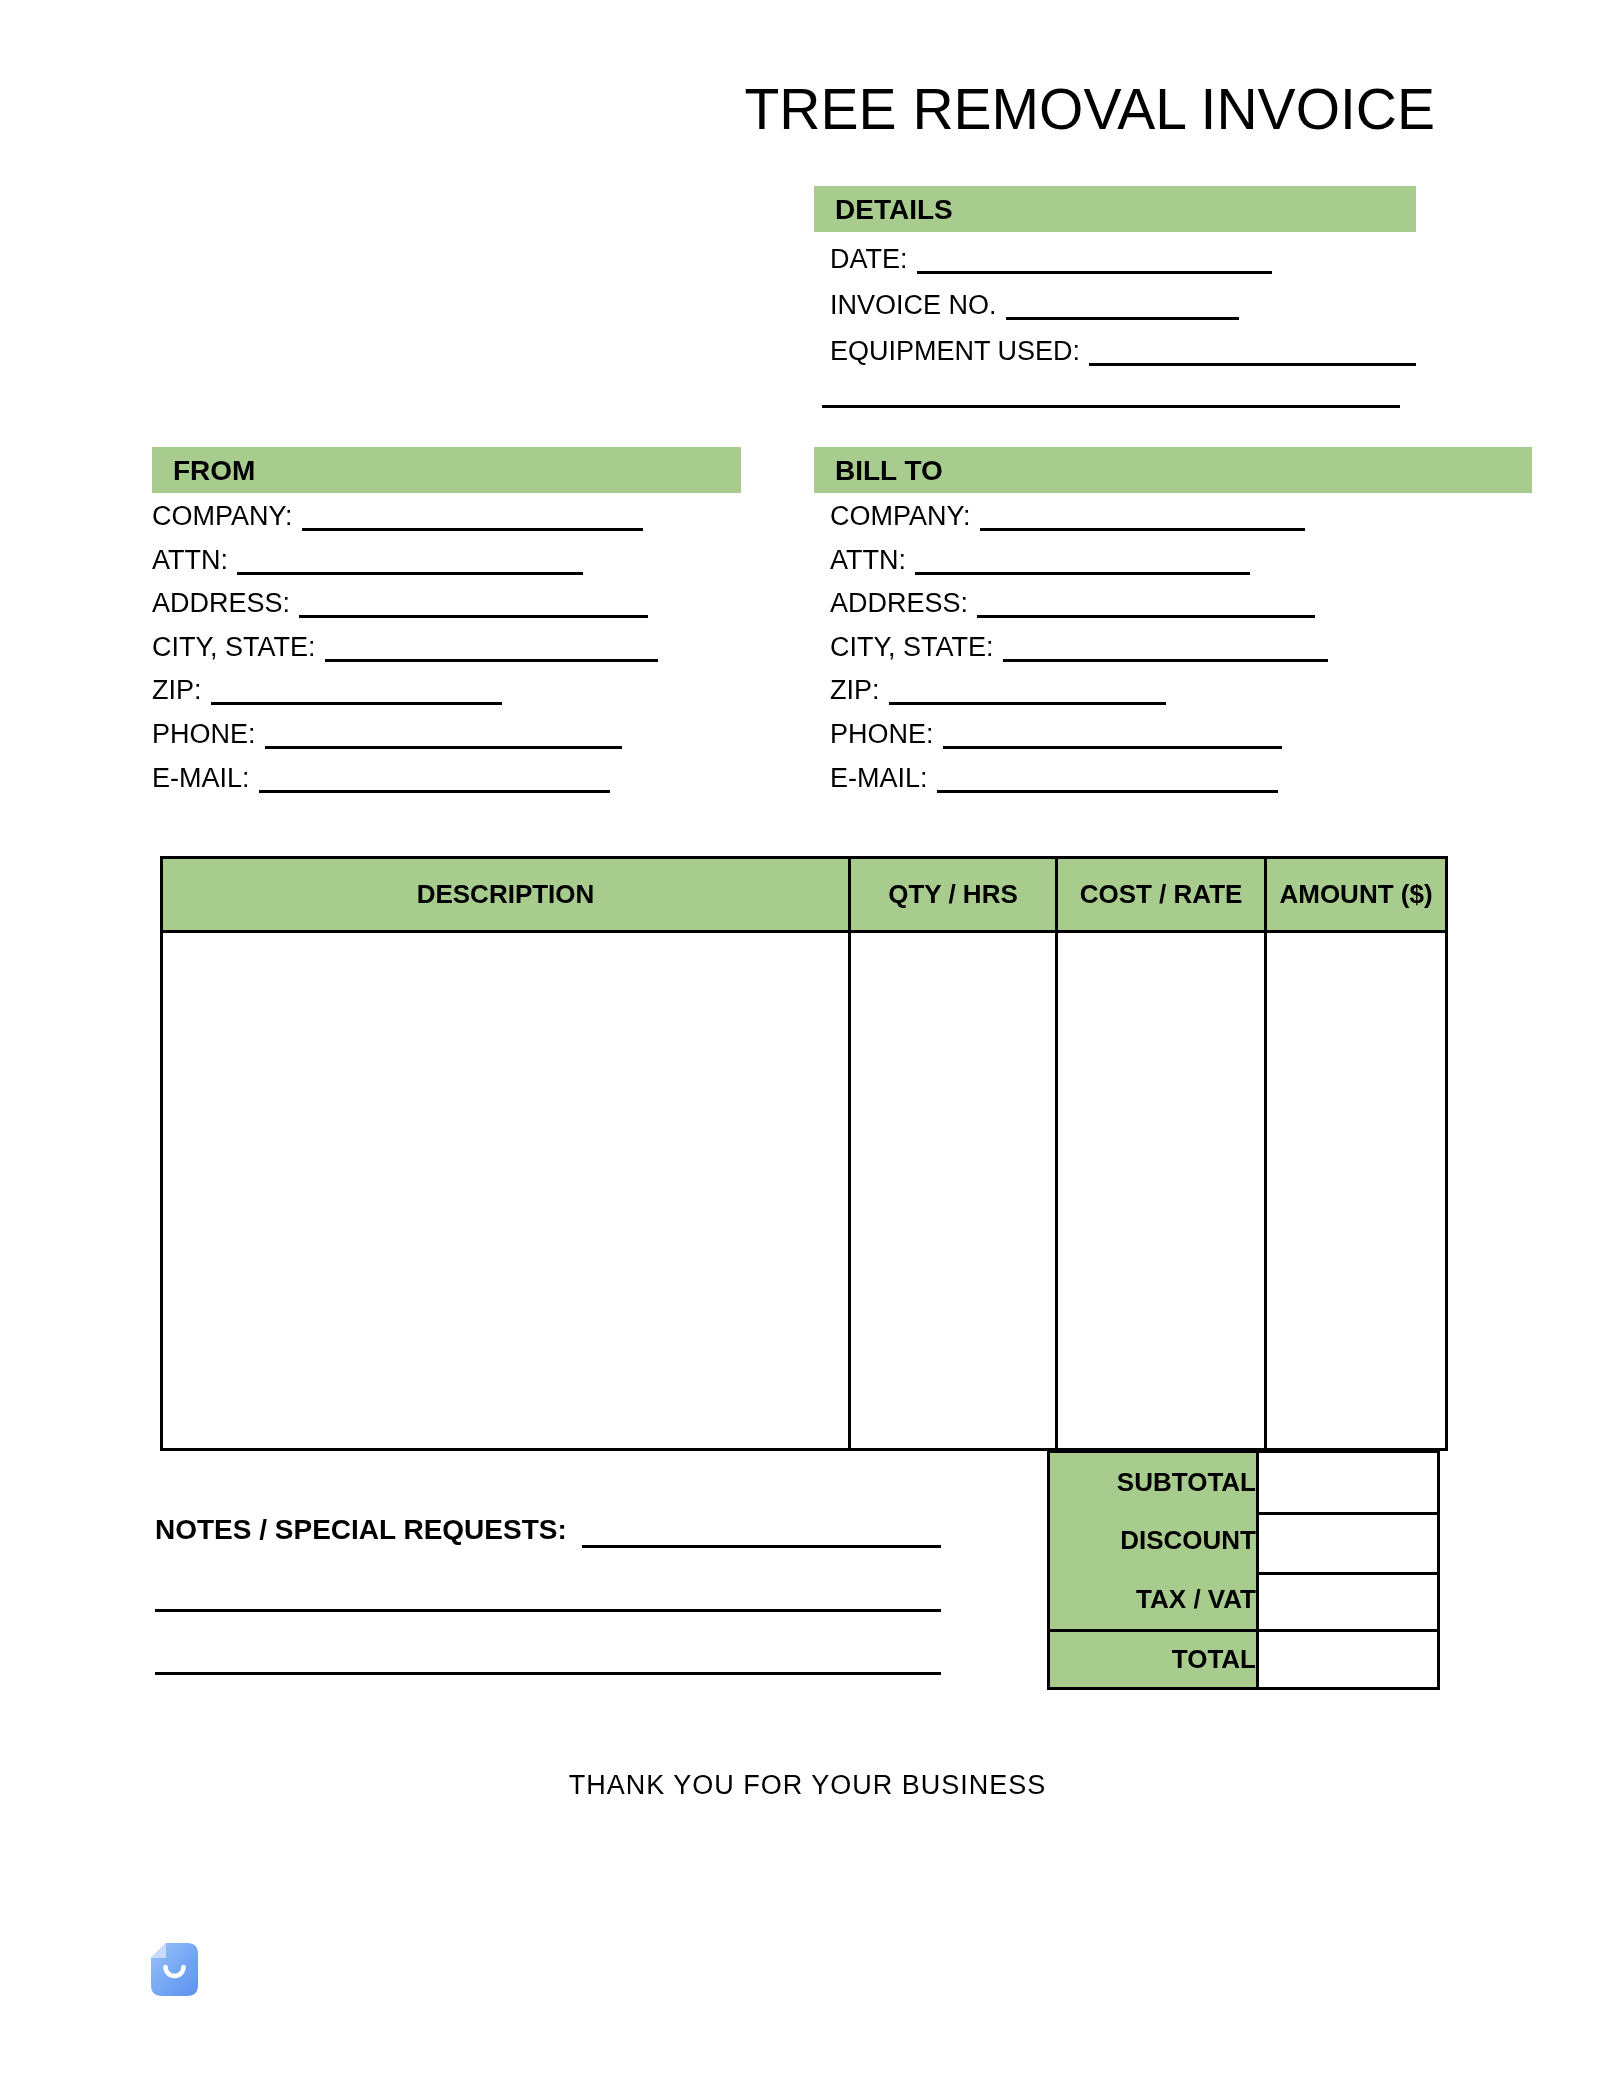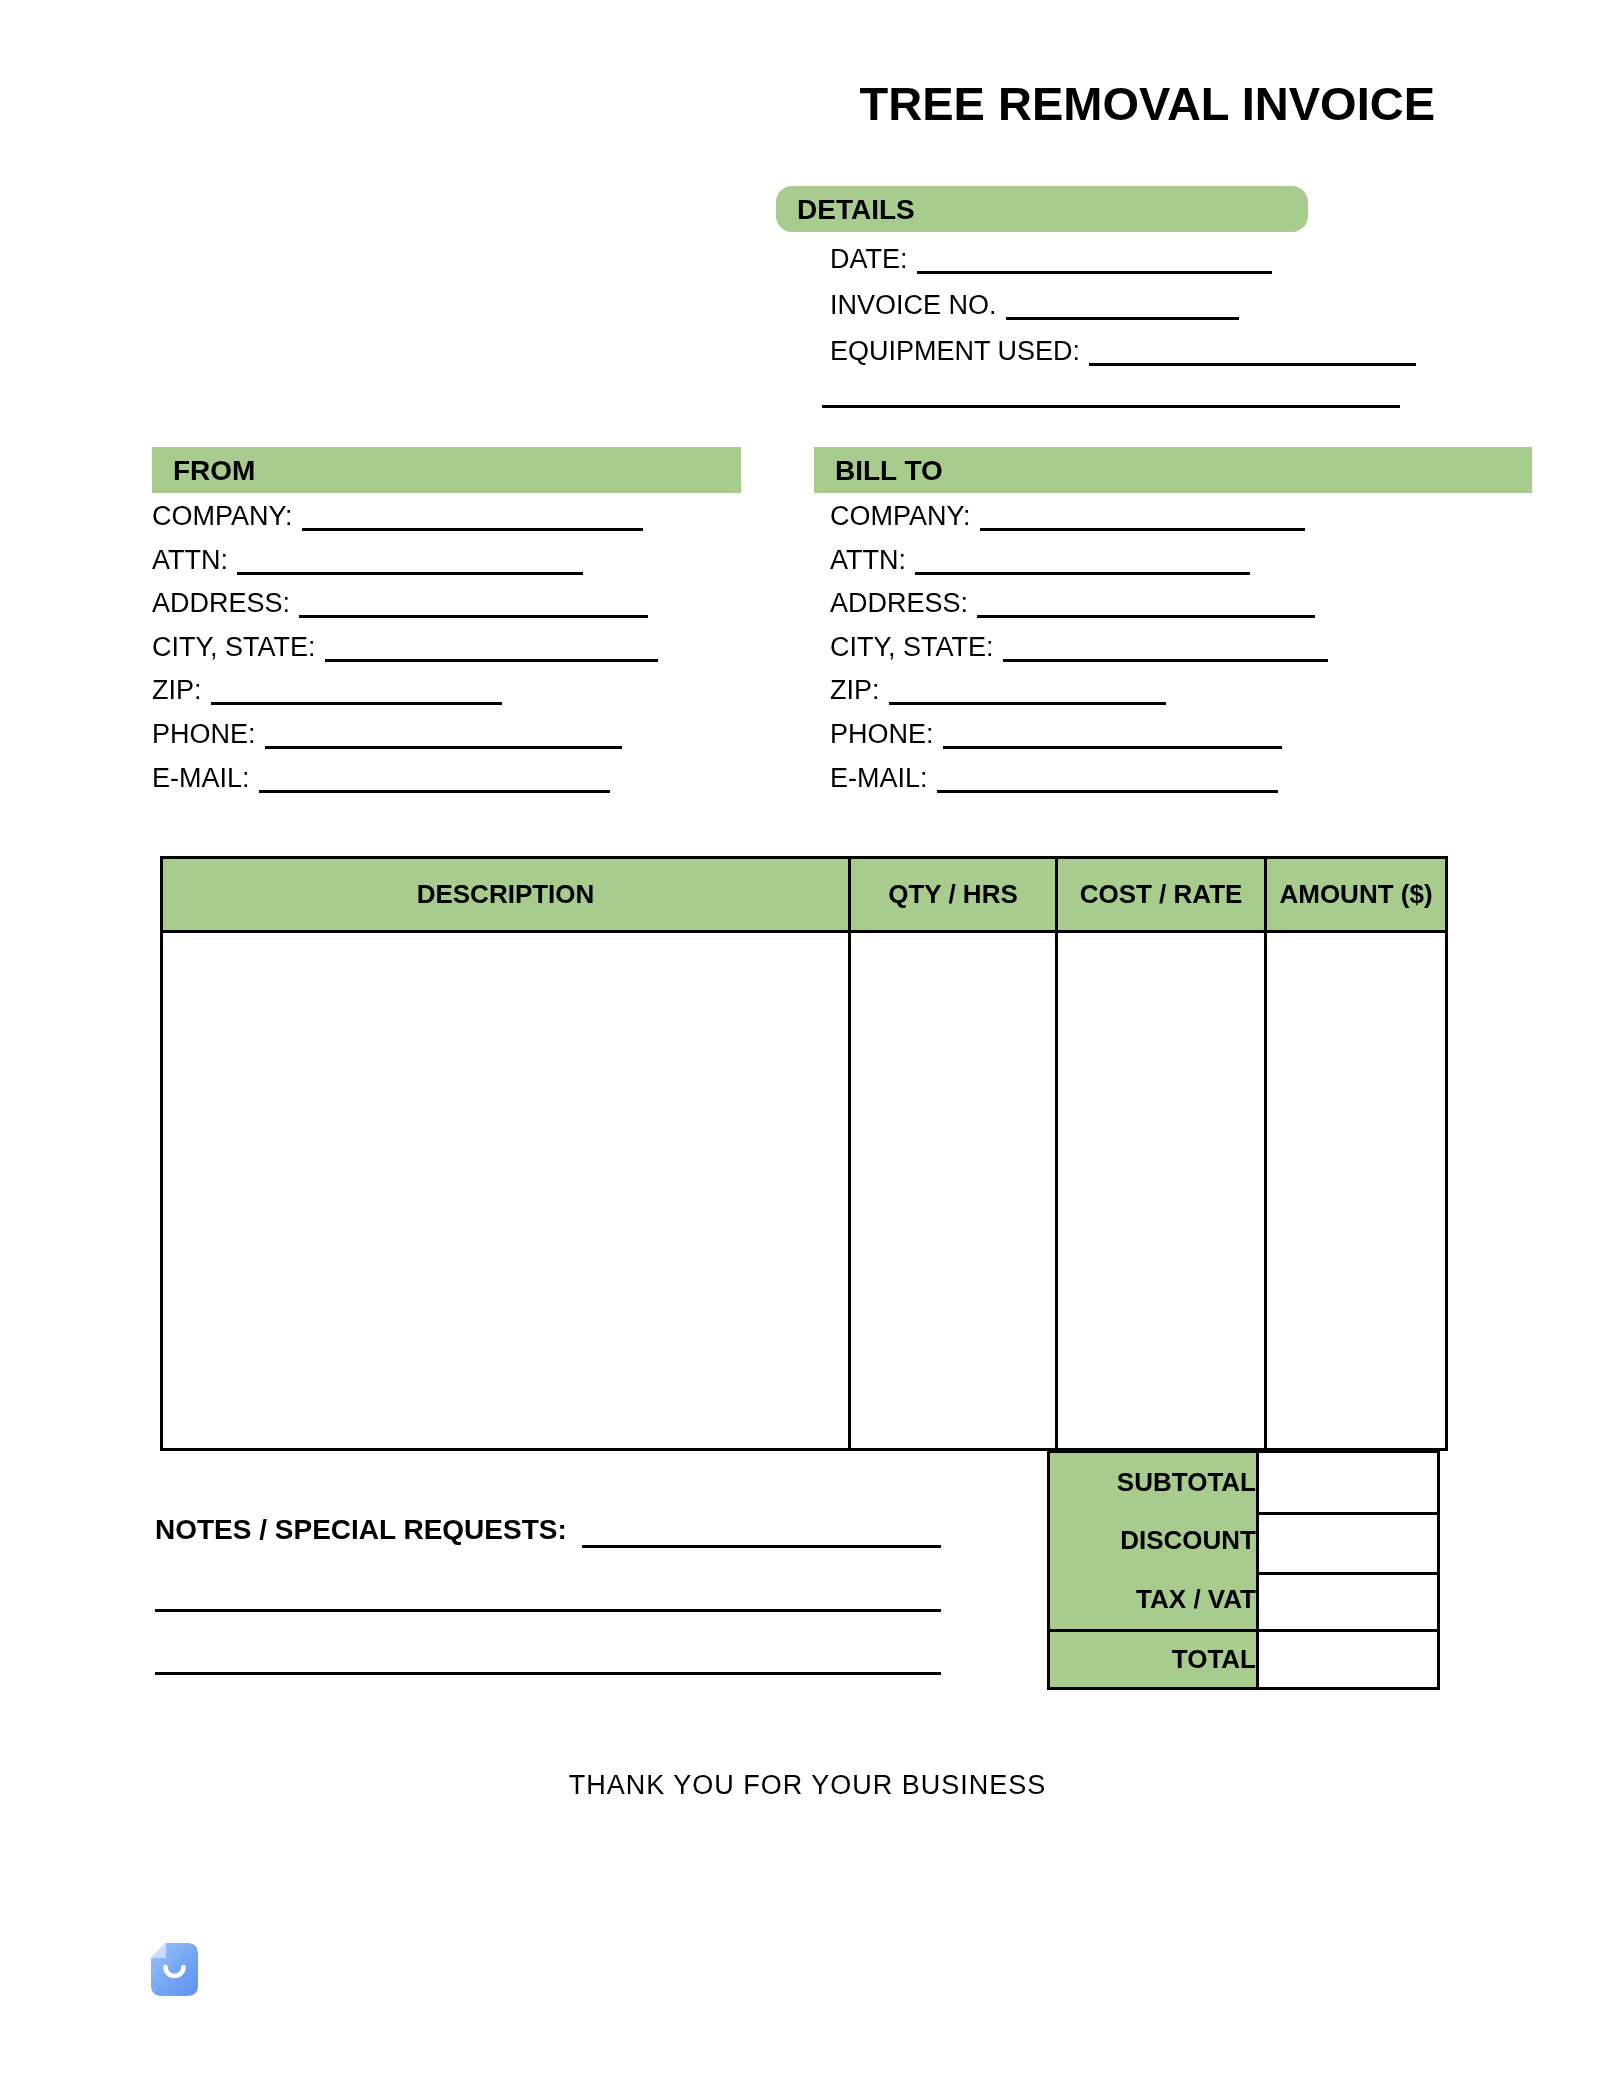--- a/index.html
+++ b/index.html
@@ -6,30 +6,30 @@
   .page{
     position:relative;
     width:1615px;height:2090px;
     background:#ffffff;
     font-family:"Liberation Sans","DejaVu Sans",sans-serif;
     color:#000;
     overflow:hidden;
   }
   .title{
     position:absolute;top:76px;right:180px;
-    font-size:47px;font-weight:bold;letter-spacing:0px;
+    font-size:57px;font-weight:normal;letter-spacing:0px;
     white-space:nowrap;
   }
   .bar{
     position:absolute;height:46px;
     background:#A8CC8E;
     font-size:28px;font-weight:bold;line-height:47px;
     padding-left:21px;box-sizing:border-box;
   }
-  .bar-details{left:776px;top:186px;width:532px;border-radius:16px;}
+  .bar-details{left:814px;top:186px;width:602px;}
   .bar-from{left:152px;top:447px;width:589px;}
   .bar-billto{left:814px;top:447px;width:718px;}
   .fields{position:absolute;}
   .fields-details{left:830px;top:236px;width:607px;}
   .fields-from{left:152px;top:495px;width:589px;}
   .fields-billto{left:830px;top:495px;width:607px;}
   .frow{
     display:flex;align-items:baseline;
     font-size:27px;white-space:nowrap;text-align:right;
   }

